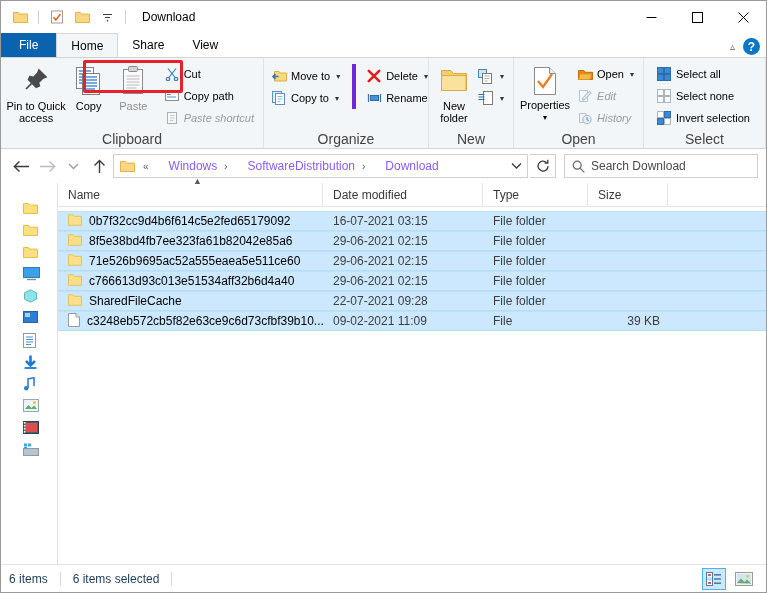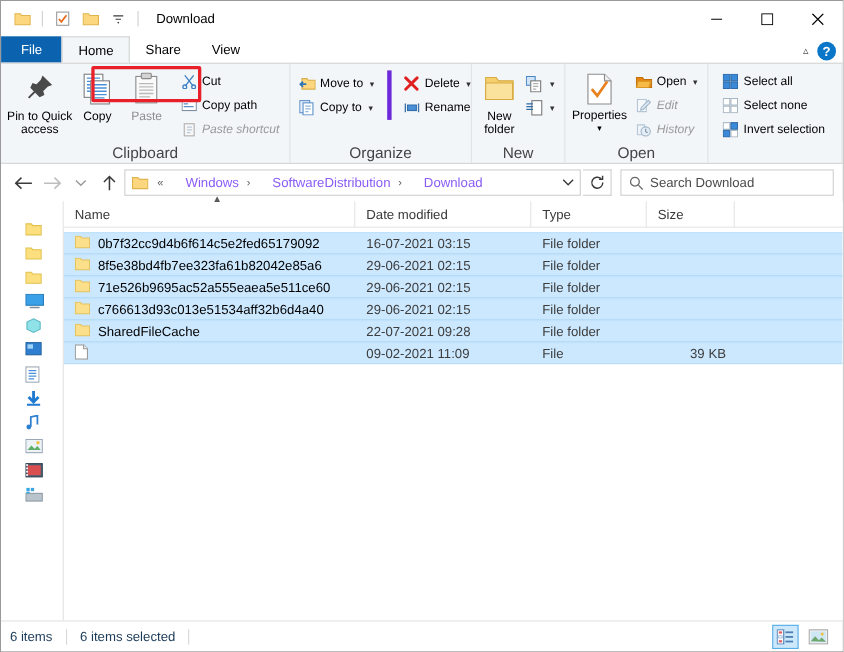--- a/index.html
+++ b/index.html
@@ -636,20 +636,21 @@
                   <rect x="0.5" y="0.5" width="6" height="6" fill="#fff" stroke="#a9b7c4"></rect>
                   <rect x="7.5" y="0.5" width="6" height="6" fill="#3b8ad9" stroke="#2f6ca8"></rect>
                   <rect x="0.5" y="7.5" width="6" height="6" fill="#3b8ad9" stroke="#2f6ca8"></rect>
                   <rect x="7.5" y="7.5" width="6" height="6" fill="#fff" stroke="#a9b7c4"></rect>
                 </svg>
             </span>
             <span>Invert selection</span>
           </div>
         </div>
       </div>
+      <div class="group-label">Select</div>
     </div>
 
     <div class="redbox" style="left:82px; top:2px; width:100px; height:33px;"></div>
   </div>
 
   <div class="addrbar">
     <div class="nav-ico-btn">
       <svg width="17" height="13" viewBox="0 0 17 13">
           <path d="M16 6.5H1.5M6.5 1.5L1.3 6.5l5.2 5" stroke="#3a3a3a" stroke-width="1.4" fill="none"></path>
         </svg>
@@ -887,20 +888,21 @@
           <span class="cell date">22-07-2021 09:28</span>
           <span class="cell type">File folder</span>
           <span class="cell size"></span>
         </div>
         <div class="row selected">
           <span class="cell name">
             <span><svg width="12" height="14" viewBox="0 0 12 14">
                   <path d="M0.5 0.5h7.5l3.5 3.5v9.5h-11z" fill="#fff" stroke="#9a9a9a"></path>
                   <path d="M8 0.5V4h3.5" fill="#f0f0f0" stroke="#9a9a9a"></path>
                 </svg></span>
+            <span>c3248eb572cb5f82e63ce9c6d73cfbf39b10...</span>
           </span>
           <span class="cell date">09-02-2021 11:09</span>
           <span class="cell type">File</span>
           <span class="cell size">39 KB</span>
         </div>
       </div>
     </div>
   </div>
 
   <div class="statusbar">

